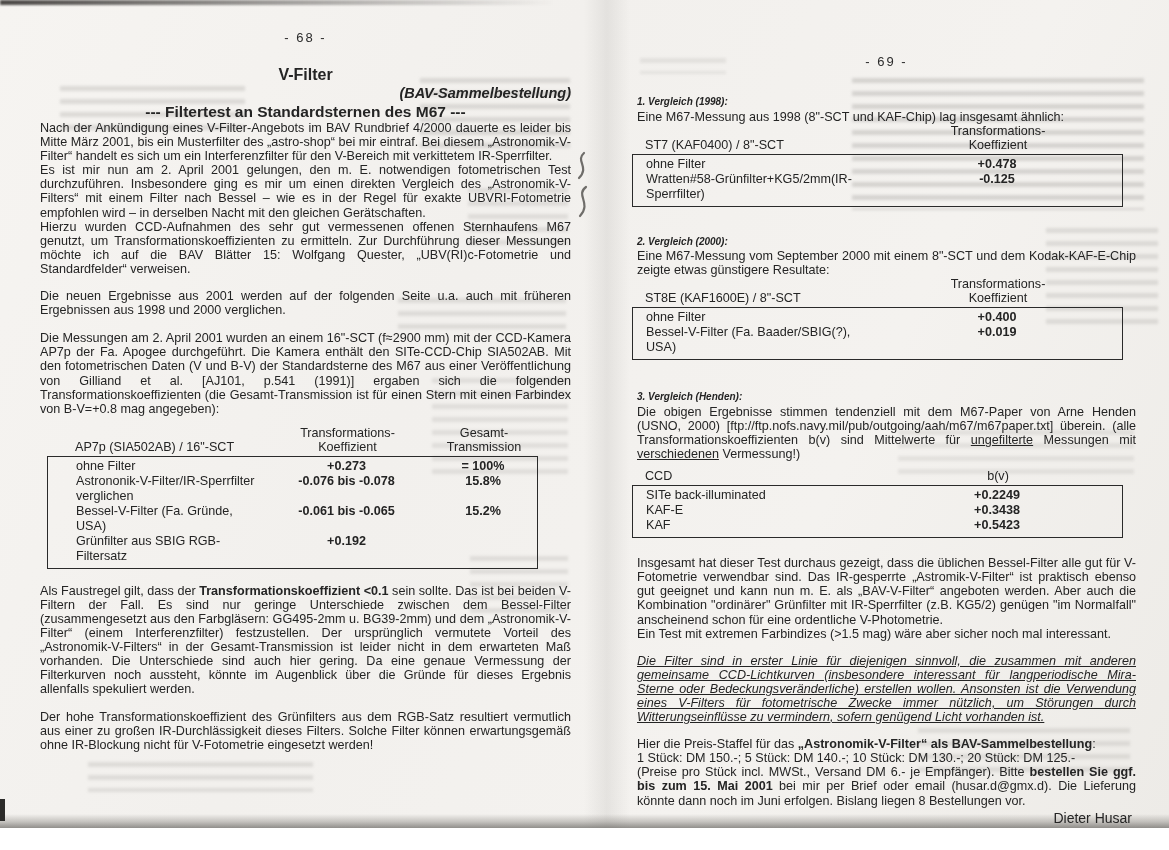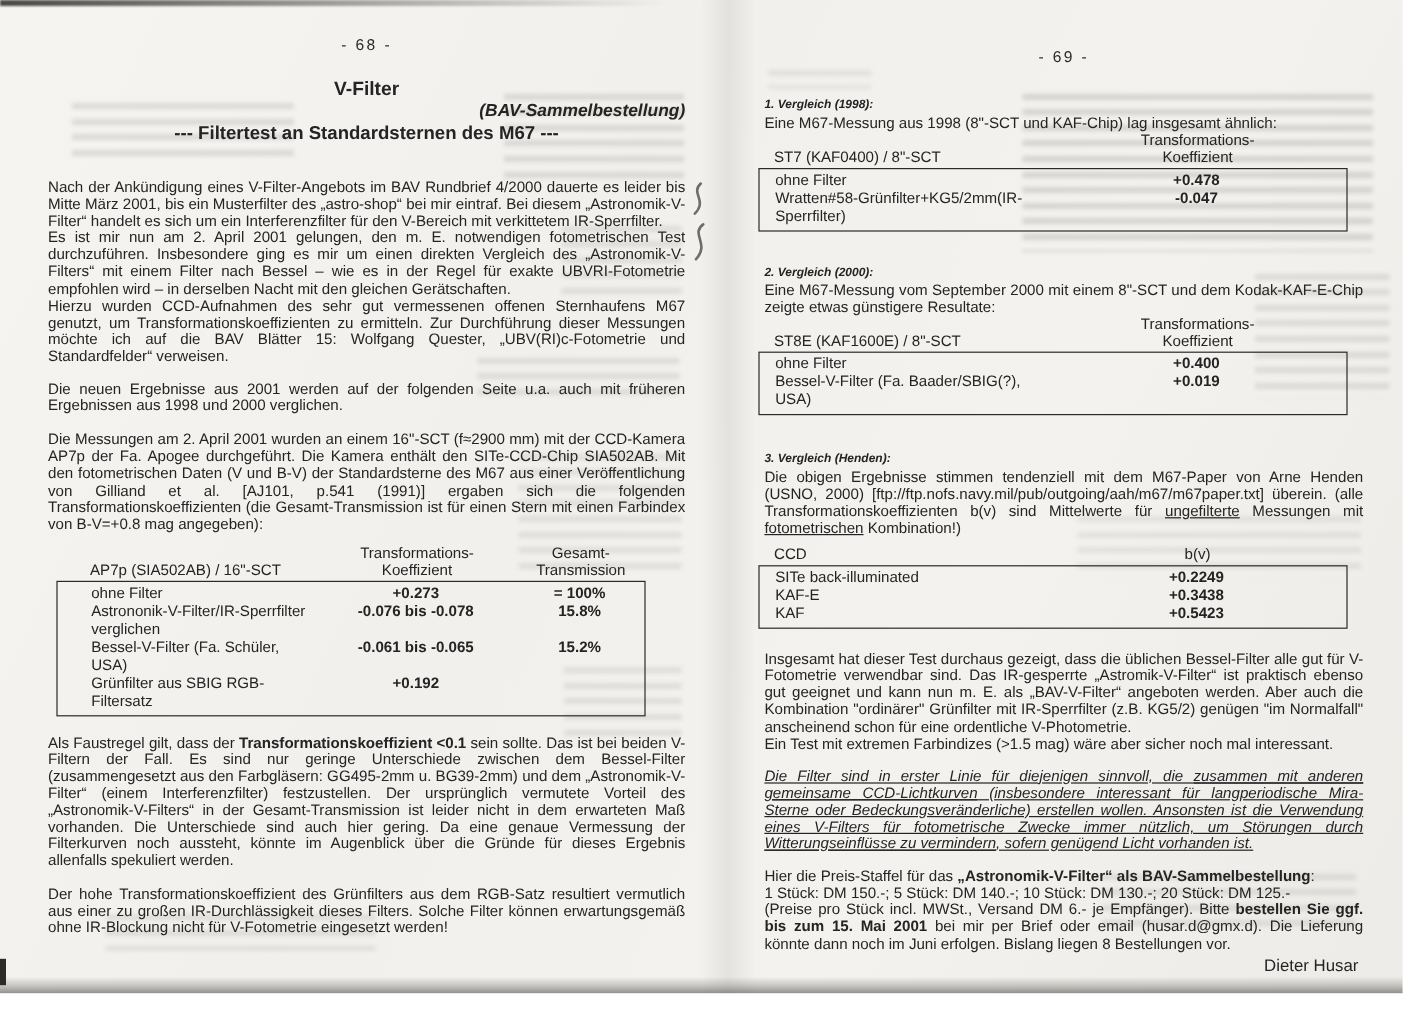--- a/index.html
+++ b/index.html
@@ -17,27 +17,27 @@
   .gutter-shade{position:absolute;left:584px;top:0;bottom:0;width:46px;
     background:linear-gradient(to right,rgba(160,158,154,0),rgba(150,148,144,.16),rgba(160,158,154,0));}
   .smudge{position:absolute;filter:blur(1.7px);opacity:.5;pointer-events:none;
     background:repeating-linear-gradient(to bottom,
       rgba(112,110,106,.38) 0px,rgba(112,110,106,.38) 5px,
       rgba(112,110,106,0) 5px,rgba(112,110,106,0) 13px);}
   .gutter-marks{position:absolute;left:569px;top:149px;}
   
   .page{position:absolute;}
   .page.left{left:40px;top:30px;width:531px;}
-  .page.right{left:637px;top:40px;width:499px;}
+  .page.right{left:637px;top:54px;width:499px;}
   .pageno{text-align:center;font-size:13px;letter-spacing:2px;color:#2b2b2b;}
   .page.left .pageno{margin-bottom:20px;}
   .page.right .pageno{margin-bottom:26px;}
   .title{text-align:center;font-weight:bold;font-size:16px;line-height:19px;}
   .subtitle{text-align:right;font-weight:bold;font-style:italic;font-size:14.5px;line-height:18px;}
-  .heading2{text-align:center;font-weight:bold;font-size:15.5px;line-height:19px;margin-bottom:28px;}
+  .heading2{text-align:center;font-weight:bold;font-size:15.5px;line-height:19px;}
   p.body{margin:0;font-size:12.6px;line-height:14.1px;text-align:justify;} .sp13{margin-top:13px!important;}
   .sp14{margin-top:14px!important;} .sp15{margin-top:15px!important;}
   .sp18{margin-top:18px!important;} .sp28{margin-top:28px!important;} .sp30{margin-top:30px!important;}
   .u{text-decoration:underline;}
   .it{font-style:italic;text-decoration:underline;}
   
   .tbl{margin-top:10px;font-size:12.6px;}
   .thead{display:flex;align-items:flex-end;margin-bottom:2px;}
   .thead .hl{flex:1;padding-left:28px;}
   .hc{text-align:center;line-height:14px;}
@@ -118,21 +118,21 @@
           <div class="lab">ohne Filter</div>
           <div class="coef">+0.273</div>
           <div class="trans">= 100%</div>
         </div>
         <div class="row">
           <div class="lab">Astrononik-V-Filter/IR-Sperrfilter verglichen</div>
           <div class="coef">-0.076 bis -0.078</div>
           <div class="trans">15.8%</div>
         </div>
         <div class="row">
-          <div class="lab">Bessel-V-Filter (Fa. Schüler, USA)</div>
+          <div class="lab">Bessel-V-Filter (Fa. Gründe, USA)</div>
           <div class="coef">-0.061 bis -0.065</div>
           <div class="trans">15.2%</div>
         </div>
         <div class="row">
           <div class="lab">Grünfilter aus SBIG RGB-Filtersatz</div>
           <div class="coef">+0.192</div>
           <div class="trans"></div>
         </div>
       </div>
     </div>
@@ -155,21 +155,21 @@
           <span style="display:block">Koeffizient</span>
         </div>
       </div>
       <div class="box">
         <div class="row">
           <div class="lab">ohne Filter</div>
           <div class="val">+0.478</div>
         </div>
         <div class="row">
           <div class="lab">Wratten#58-Grünfilter+KG5/2mm(IR-Sperrfilter)</div>
-          <div class="val">-0.047</div>
+          <div class="val">-0.125</div>
         </div>
       </div>
     </div>
 
     <p class="sechead sp28">2. Vergleich (2000):</p>
     <p class="body">Eine M67-Messung vom September 2000 mit einem 8"-SCT und dem Kodak-KAF-E-Chip zeigte etwas günstigere Resultate:</p>
     <div class="tbl rtbl" style="margin-top:0;">
       <div class="thead">
         <div class="hl">ST8E (KAF1600E) / 8"-SCT</div>
         <div class="val hc">
@@ -183,21 +183,21 @@
           <div class="val">+0.400</div>
         </div>
         <div class="row">
           <div class="lab">Bessel-V-Filter (Fa. Baader/SBIG(?), USA)</div>
           <div class="val">+0.019</div>
         </div>
       </div>
     </div>
 
     <p class="sechead sp30">3. Vergleich (Henden):</p>
-    <p class="body"><span>Die obigen Ergebnisse stimmen tendenziell mit dem M67-Paper von Arne Henden (USNO, 2000) [ftp://ftp.nofs.navy.mil/pub/outgoing/aah/m67/m67paper.txt] überein. (alle Transformationskoeffizienten b(v) sind Mittelwerte für </span><span class="u">ungefilterte</span><span> Messungen mit </span><span class="u">fotometrischen</span><span> Kombination!)</span></p>
+    <p class="body"><span>Die obigen Ergebnisse stimmen tendenziell mit dem M67-Paper von Arne Henden (USNO, 2000) [ftp://ftp.nofs.navy.mil/pub/outgoing/aah/m67/m67paper.txt] überein. (alle Transformationskoeffizienten b(v) sind Mittelwerte für </span><span class="u">ungefilterte</span><span> Messungen mit </span><span class="u">verschiedenen</span><span> Vermessung!)</span></p>
     <div class="tbl rtbl" style="margin-top:8px;">
       <div class="thead">
         <div class="hl">CCD</div>
         <div class="val hc">b(v)</div>
       </div>
       <div class="box">
         <div class="row">
           <div class="lab">SITe back-illuminated</div>
           <div class="val">+0.2249</div>
         </div>

